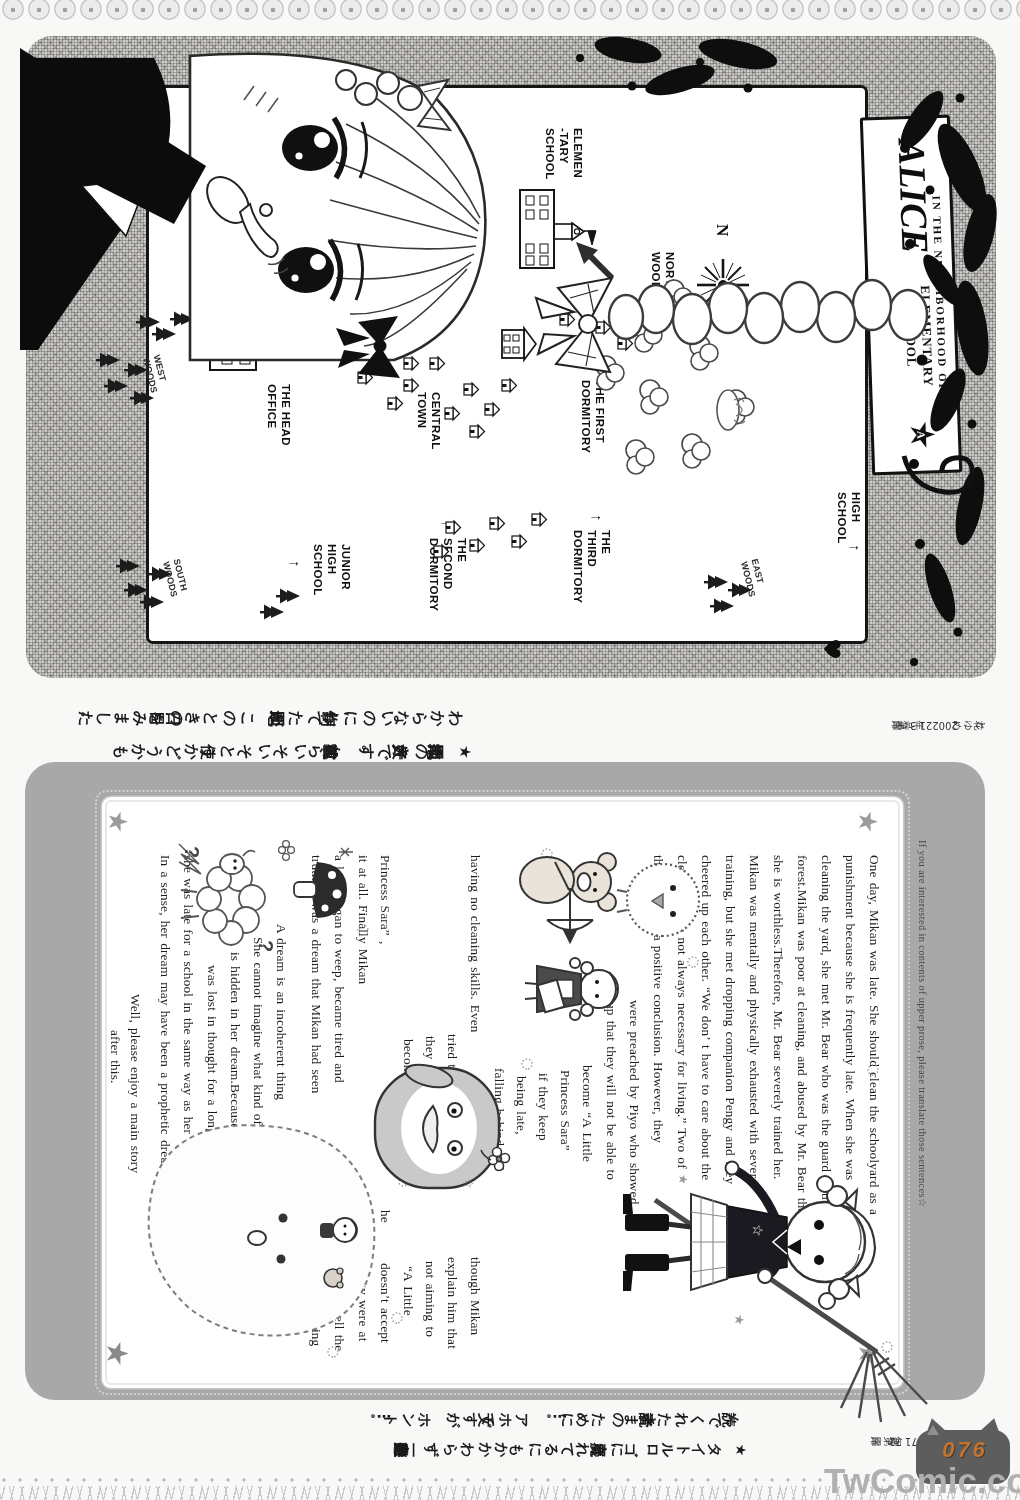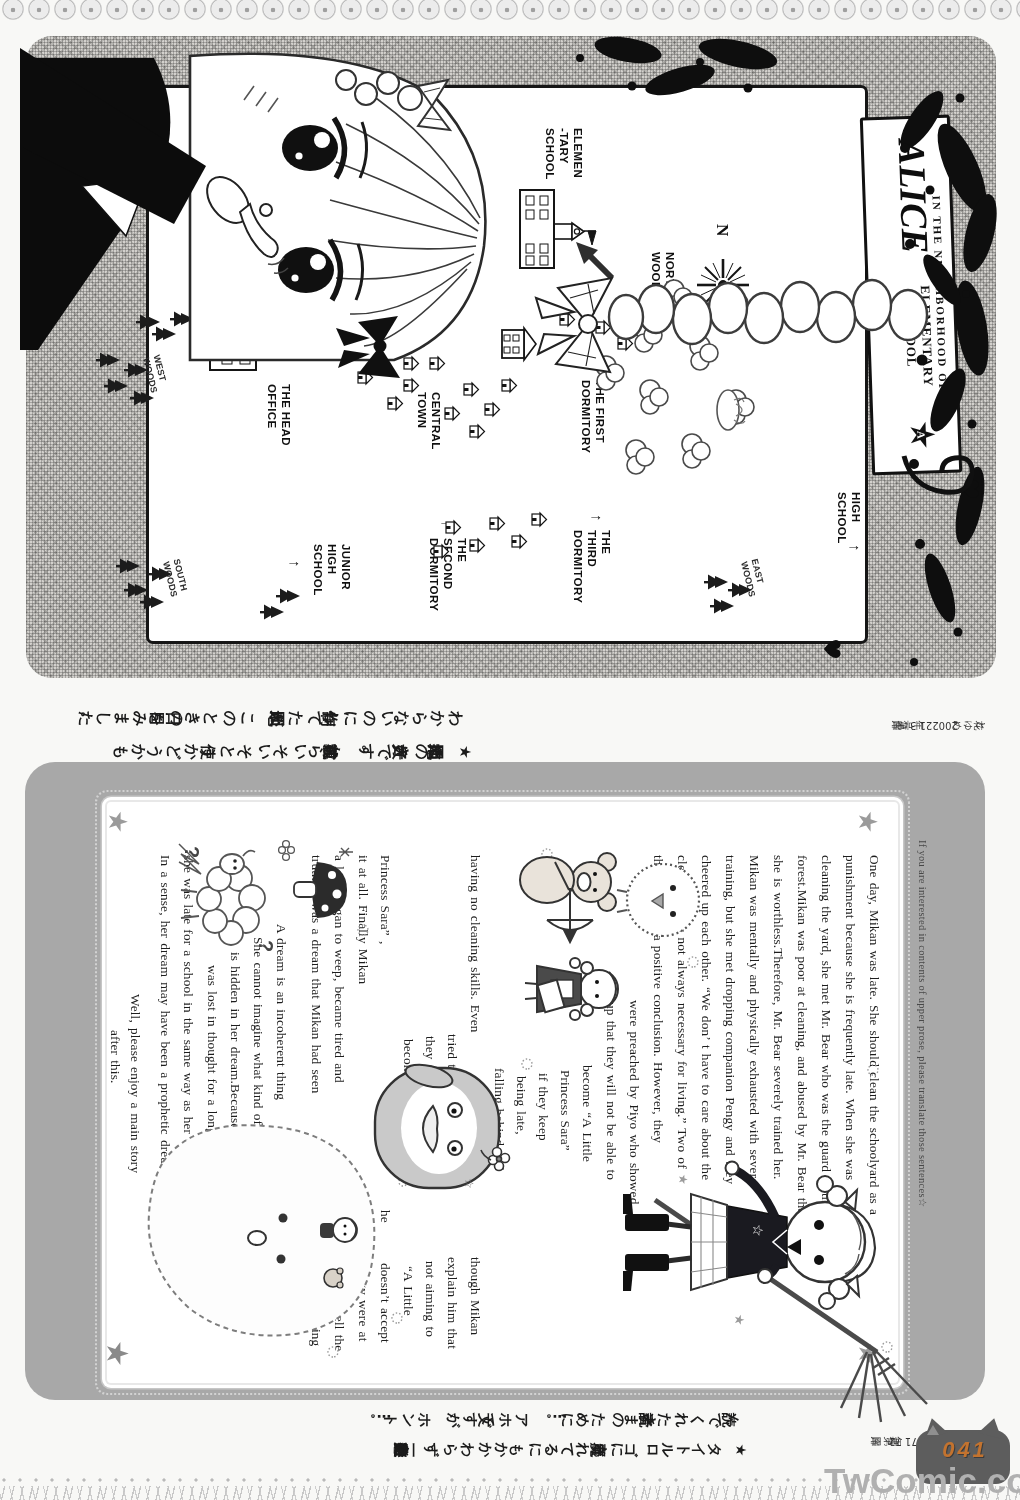--- a/index.html
+++ b/index.html
@@ -633,17 +633,17 @@
       <div class="jp-vert" id="p2-caption">★タイトルロゴに邪魔されてるにもかかわらず、当時一生懸命英文を
 読んでくれた読者さまのために…。アホ文ですが、ホント…。</div>
       <div class="jp-vert" id="p2-credit">花とゆめ2007年1号 第72回扉</div>
     </div>
   </div>
 
   <div class="cat">
       <span class="earL"></span>
       <span class="earR"></span>
     </div>
-  <div class="page-num">041</div>
+  <div class="page-num">076</div>
   <div class="watermark">TwComic.com</div>
   <div class="grass-bottom"></div>
 
 </div>
 
 </body></html>

